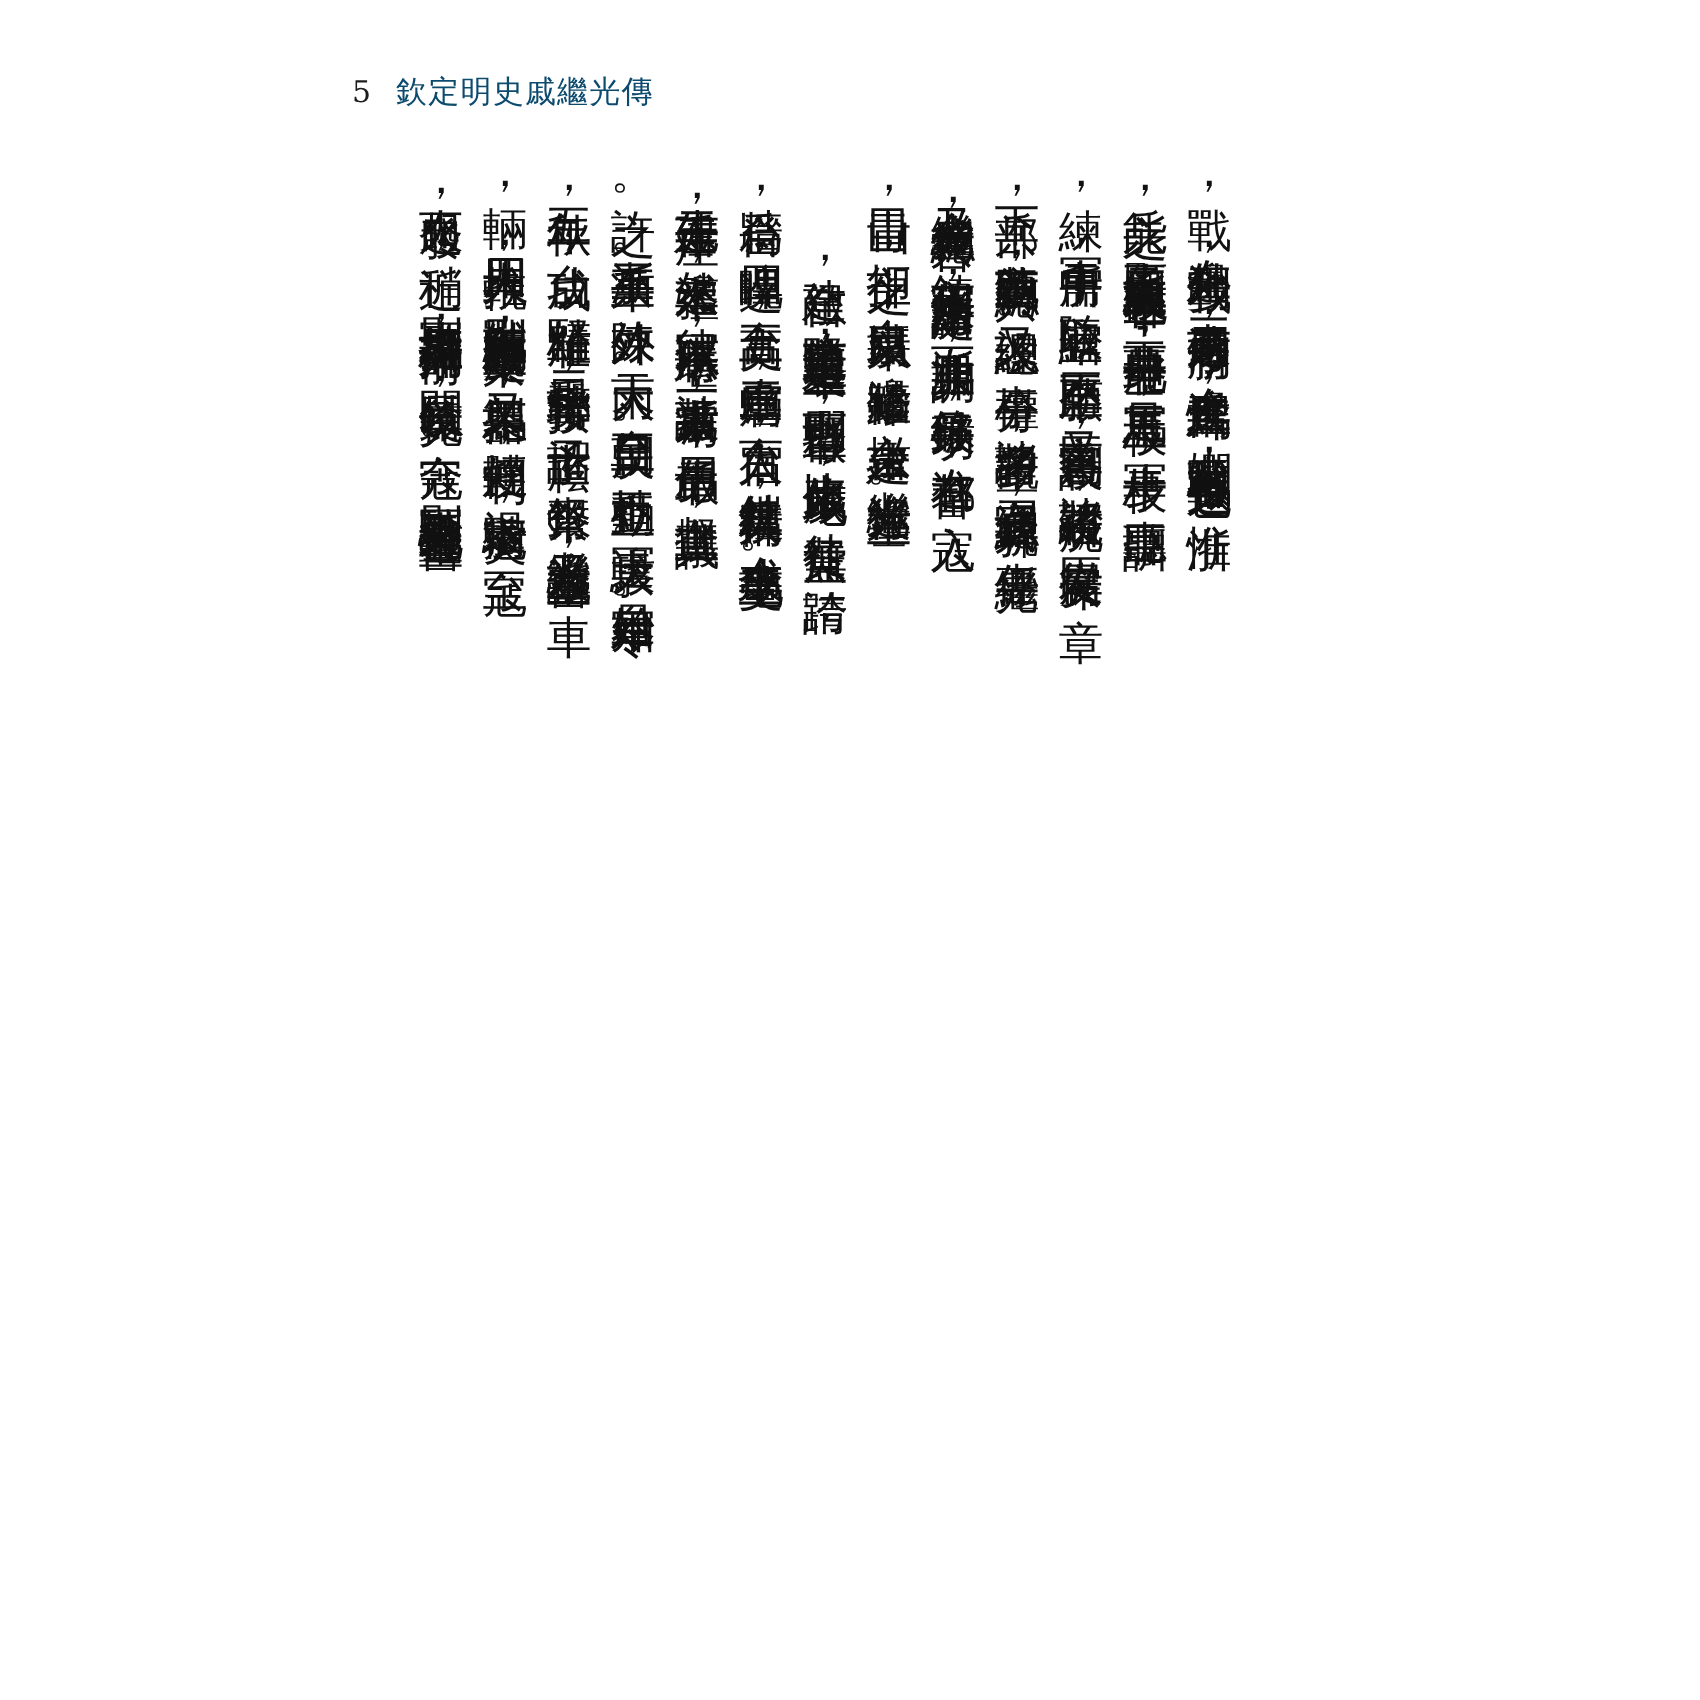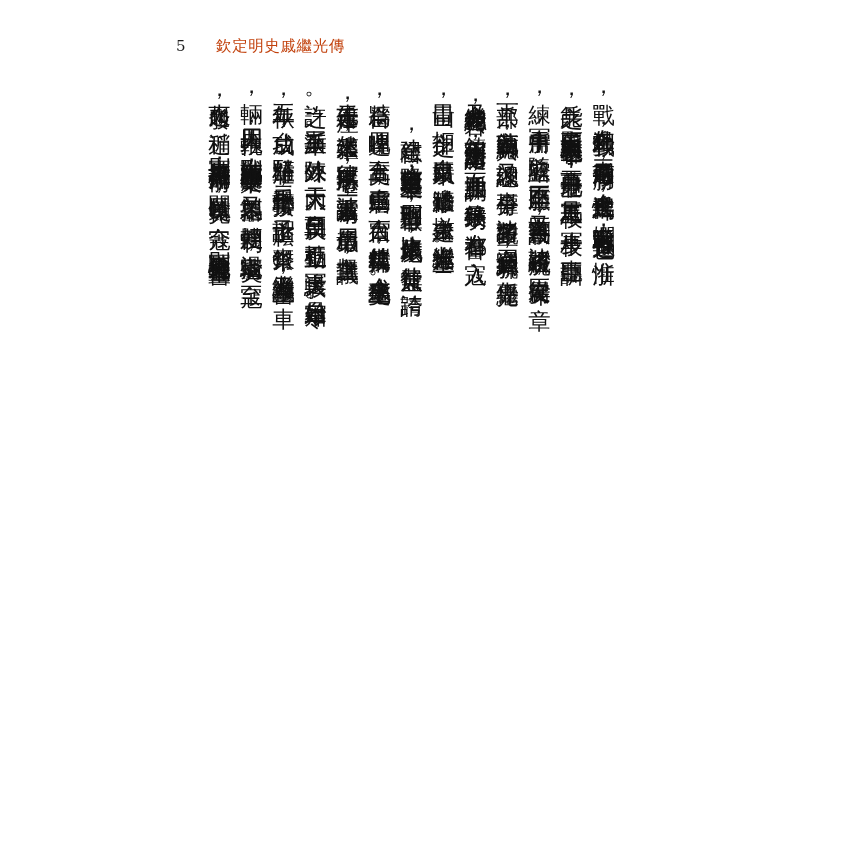--- a/index.html
+++ b/index.html
@@ -29,23 +29,23 @@
     color: #1a1a1a;
     white-space: nowrap;
   }
   .running-head .folio {
     font-size: 15px;
     letter-spacing: 0.5px;
     color: #1c1c1c;
   }
   .running-head .head-title {
     font-size: 15.5px;
-    margin-left: 30px;
+    margin-left: 12px;
     letter-spacing: 0.6px;
-    color: #c2410c;
+    color: #0c4a6e;
     font-family: "DejaVu Serif", "Liberation Serif", serif;
   }
 
   
   #textblock {
     position: absolute;
     top: 86px;
     left: 168px;
     width: 452px;
     height: 716px;

